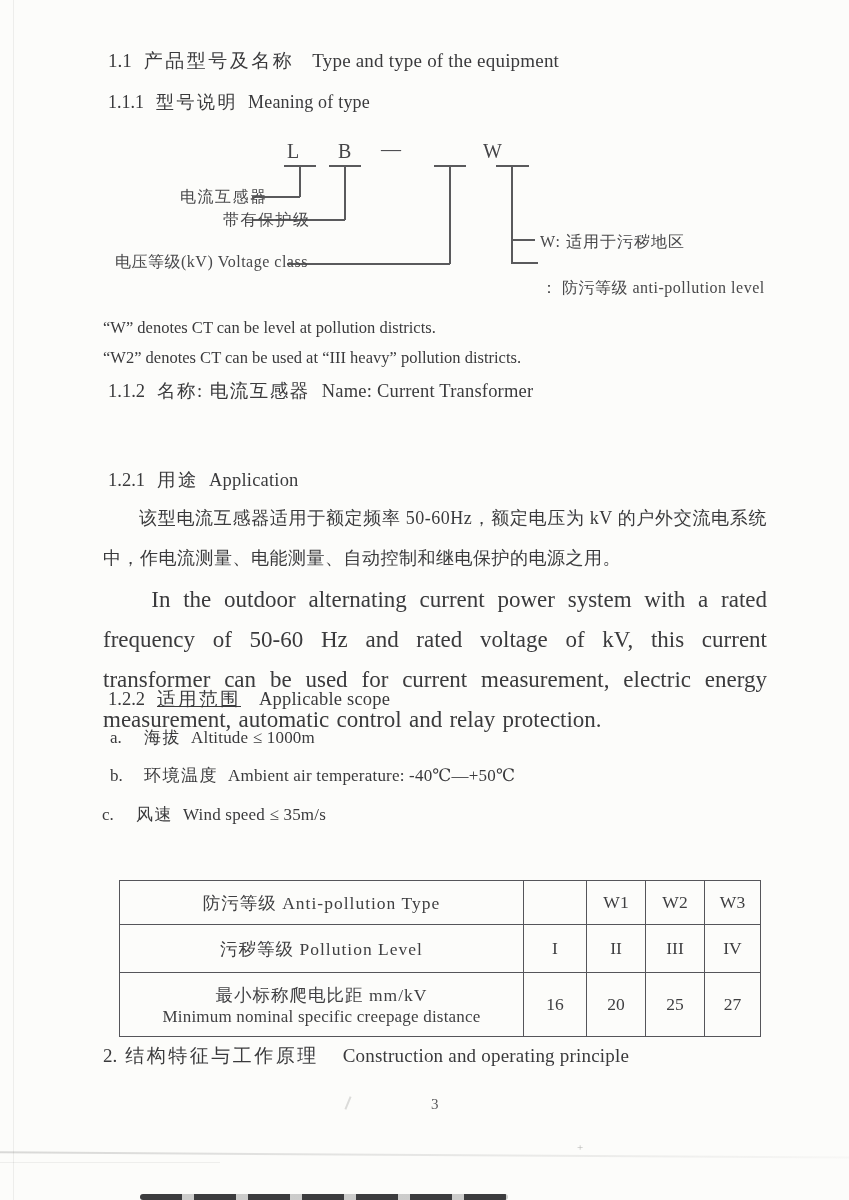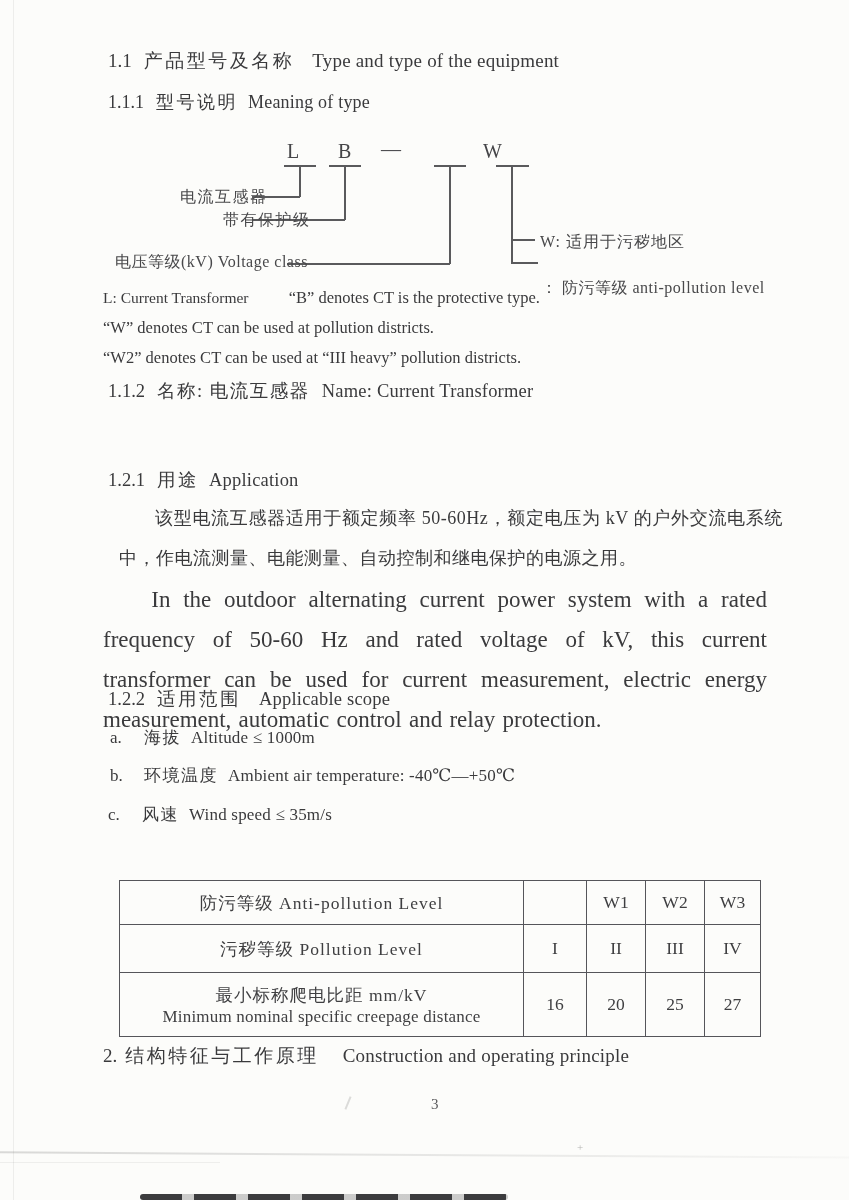--- a/index.html
+++ b/index.html
@@ -87,57 +87,53 @@
     <div class="dline" style="left:511px; top:239px; width:24px; height:1.5px;"></div>
     <div class="dline" style="left:511px; top:262px; width:27px; height:1.5px;"></div>
 
     <span class="dlabel zh" style="left:180px; top:187px;">电流互感器</span>
     <span class="dlabel zh" style="left:180px; top:210px;margin-left:43px;">带有保护级</span>
     <span class="dlabel" style="left:103px; top:252px; letter-spacing:0.5px;margin-left:12px;">电压等级(kV) Voltage class</span>
     <span class="dlabel" style="left:540px; top:232px; letter-spacing:1px;">W: 适用于污秽地区</span>
     <span class="dlabel" style="left:541px; top:254px; letter-spacing:0.5px;margin-top:24px;">： 防污等级  anti-pollution level</span>
   </div>
 
-  <div class="note" style="left:103px; top:288px;">
-    <span style="font-size:15.5px;">L: Current Transformer</span>
-    <span style="margin-left:36px;">“B” denotes CT is the protective type.</span>
-  </div>
-  <div class="note" style="left:103px; top:318px;">“W” denotes CT can be used at pollution districts.</div>
+  <div class="note" style="left:103px; top:318px;">“W” denotes CT can be level at pollution districts.</div>
   <div class="note" style="left:103px; top:348px;">“W2” denotes CT can be used at “III heavy” pollution districts.</div>
 
   <div class="heading" style="left:108px; top:378px; font-size:18.5px;">
     <span class="num">1.1.2</span><span class="zh" style="margin-right:12px; letter-spacing:1.5px;">名称: 电流互感器</span><span class="en">Name: Current Transformer</span>
   </div>
 
 
   <div class="heading" style="left:108px; top:467px; font-size:18.5px;">
     <span class="num">1.2.1</span><span class="zh" style="margin-right:10px;">用途</span><span class="en">Application</span>
   </div>
 
-  <div class="para zh" style="left:119px; top:498px; width:664px;">该型电流互感器适用于额定频率 50-60Hz，额定电压为 kV 的户外交流电系统中，作电流测量、电能测量、自动控制和继电保护的电源之用。</div>
+  <div class="para zh" style="left:103px; top:498px; width:664px;">该型电流互感器适用于额定频率 50-60Hz，额定电压为 kV 的户外交流电系统中，作电流测量、电能测量、自动控制和继电保护的电源之用。</div>
   <div class="para en" style="left:103px; top:580px; width:664px;">In the outdoor alternating current power system with a rated frequency of 50-60 Hz and rated voltage of kV, this current transformer can be used for current measurement, electric energy measurement, automatic control and relay protection.</div>
 
   <div class="heading" style="left:108px; top:686px; font-size:18.5px;">
-    <span class="num">1.2.2</span><span class="zh" style="">适用范围</span><span class="en">Applicable scope</span>
+    <span class="num">1.2.2</span><span class="zh" style="text-decoration:underline;">适用范围</span><span class="en">Applicable scope</span>
   </div>
 
   <div class="item" style="left:110px; top:726px;">
     <span class="letter">a.</span><span class="zh">海拔</span><span class="en">Altitude ≤ 1000m</span>
   </div>
   <div class="item" style="left:110px; top:764px;">
     <span class="letter">b.</span><span class="zh">环境温度</span><span class="en">Ambient air temperature: -40℃—+50℃</span>
   </div>
-  <div class="item" style="left:108px; top:803px;">
+  <div class="item" style="left:102px; top:803px;">
     <span class="letter">c.</span><span class="zh">风速</span><span class="en">Wind speed ≤ 35m/s</span>
   </div>
 
   <table class="ptable" style="left:119px; top:880px; width:639px;">
     <tbody>
         <tr style="height:44px;">
-      <td class="lbl" style="width:403px;">防污等级 Anti-pollution Level</td>
+      <td class="lbl" style="width:403px;">防污等级 Anti-pollution Type</td>
       <td style="width:62px;"></td>
       <td style="width:58px;">W1</td>
       <td style="width:58px;">W2</td>
       <td style="width:55px;">W3</td>
     </tr>
     <tr style="height:48px;">
       <td class="lbl">污秽等级 Pollution Level</td>
       <td>I</td>
       <td>II</td>
       <td>III</td>

